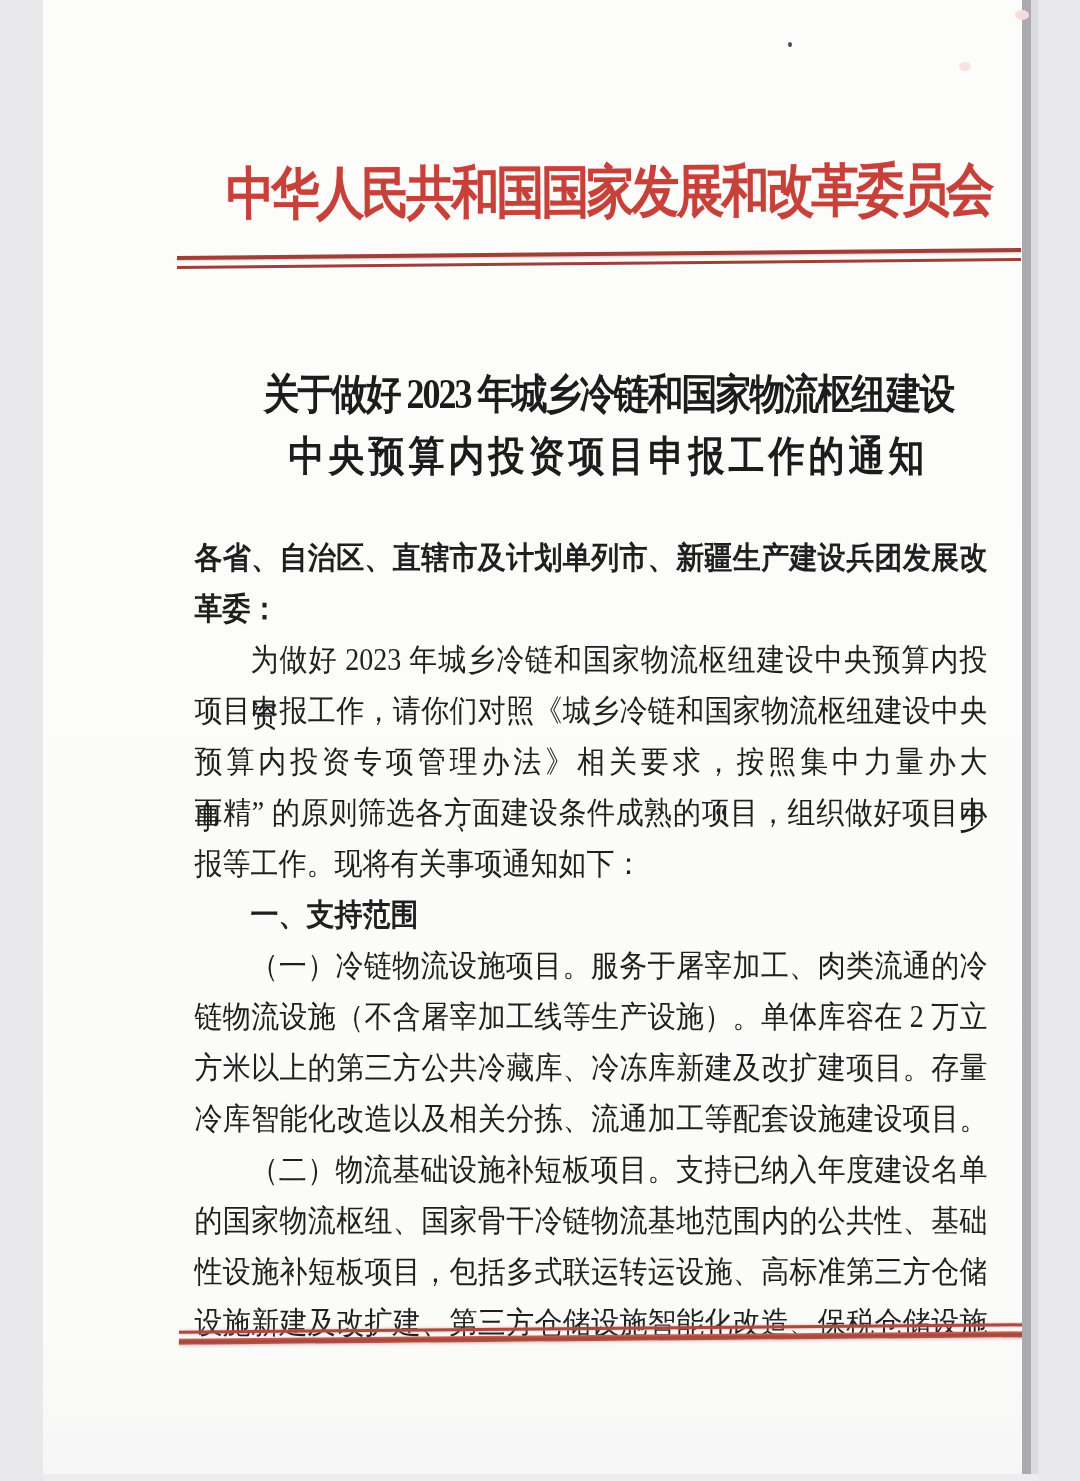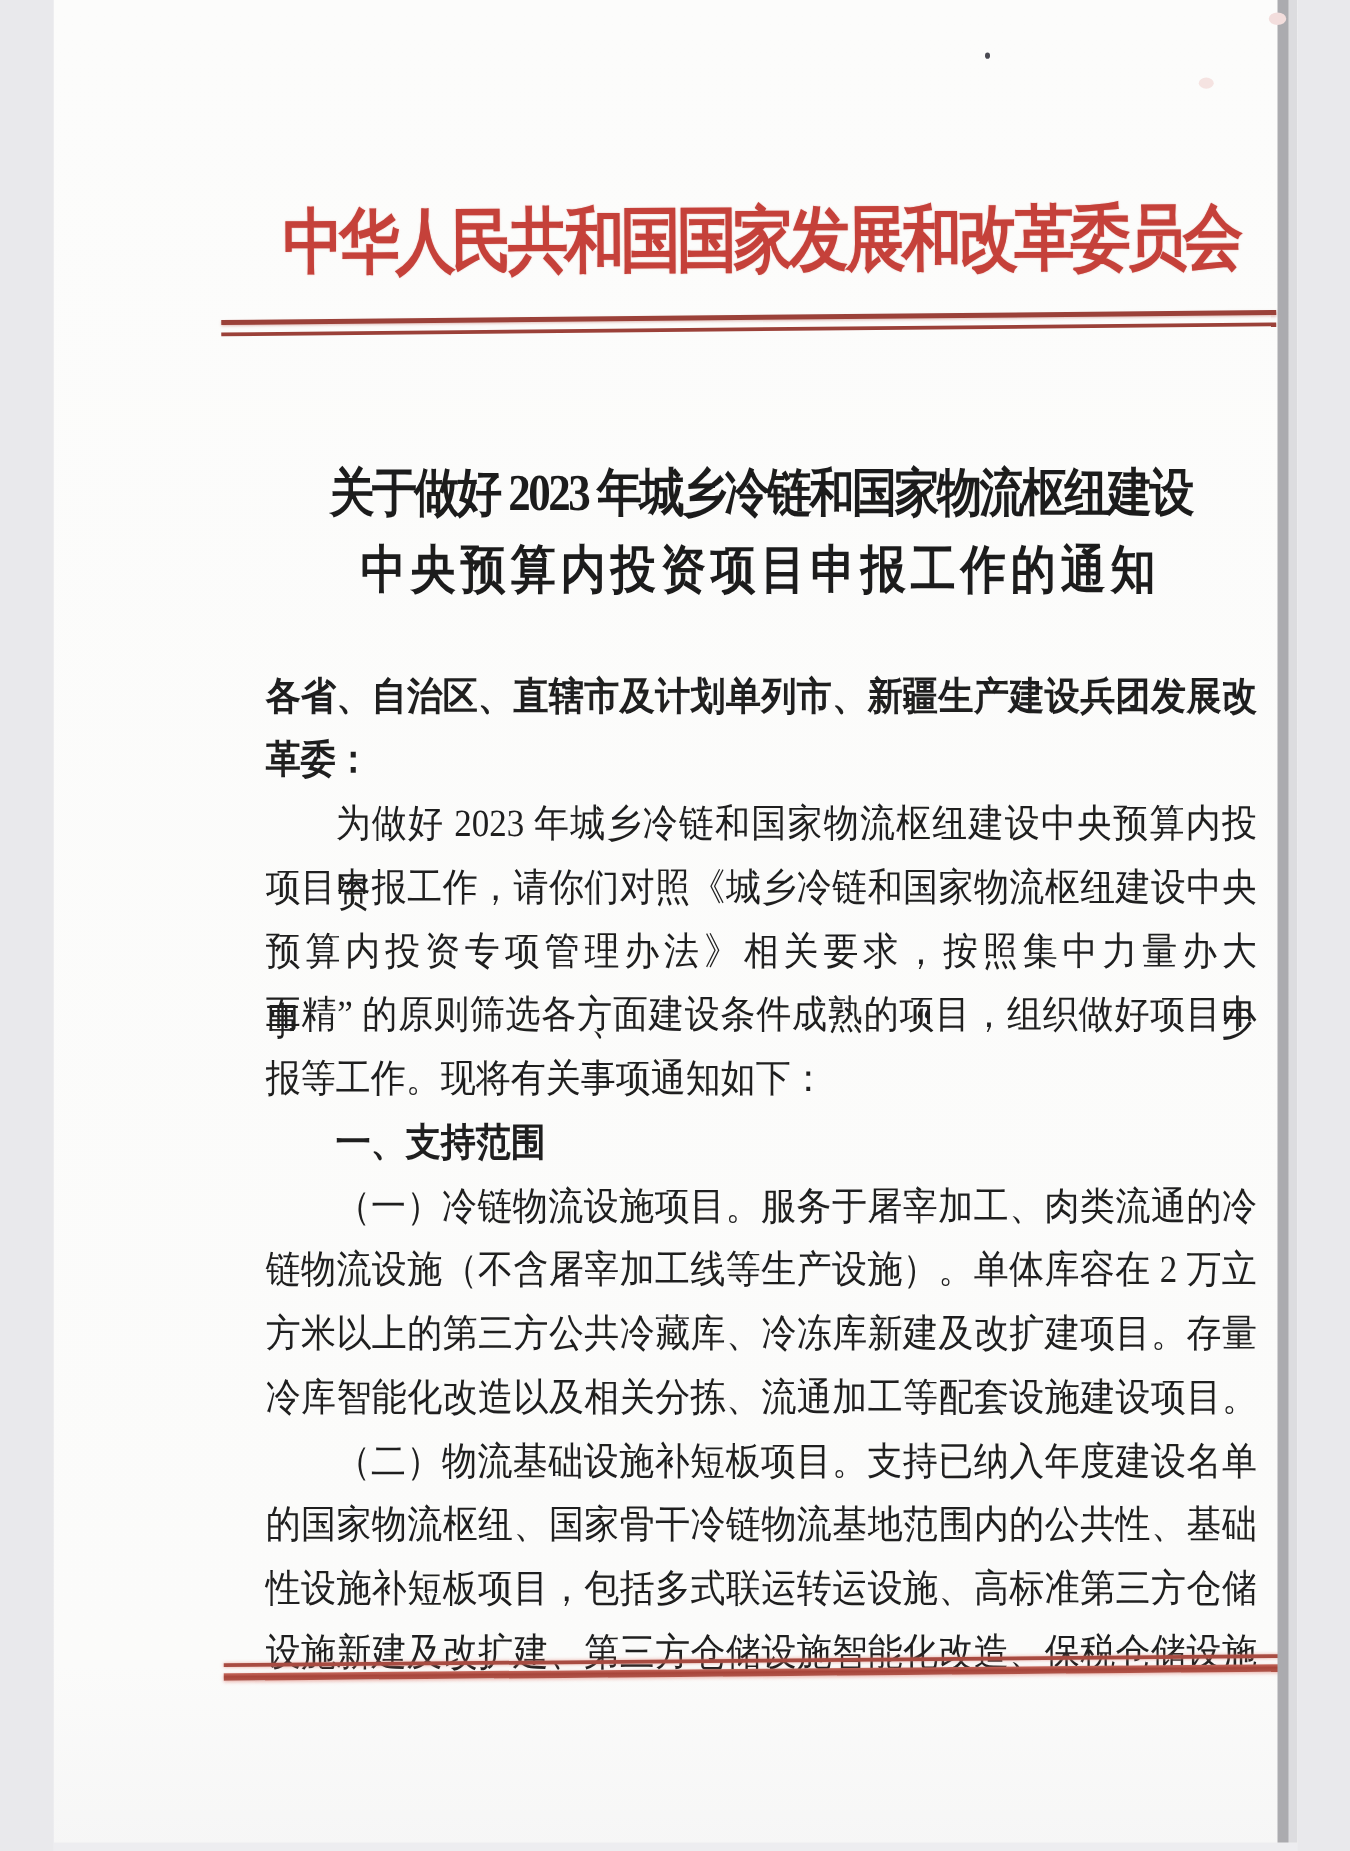--- a/index.html
+++ b/index.html
@@ -46,21 +46,21 @@
     text-align: center;
     font-size: 36px; font-weight: 700; color: #1c1c1c;
     white-space: nowrap;
     transform: scaleY(1.15);
   }
   .doc-title-1 { top: 370px; letter-spacing: -2px; }
   .doc-title-2 { top: 432px; letter-spacing: 4px; }
 
   
   .body-block {
-    position: absolute; top: 532px; left: 170px; width: 793px;
+    position: absolute; top: 532px; left: 152px; width: 793px;
   }
   .bline {
     height: 51px;
     line-height: 51px;
     font-size: 28px;
     color: #1f1f1f;
     white-space: nowrap;
     transform: scaleY(1.1);
     transform-origin: left center;
   }

